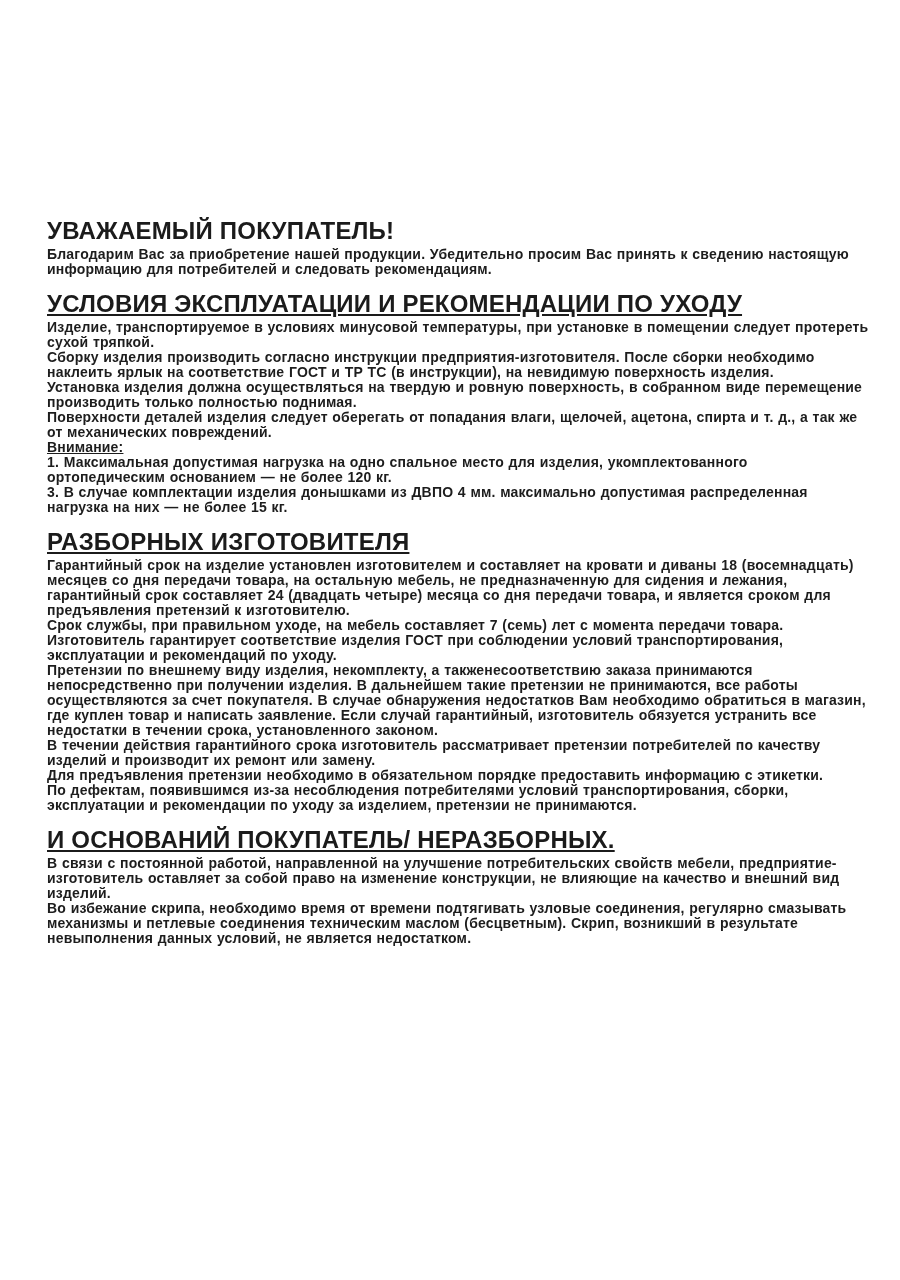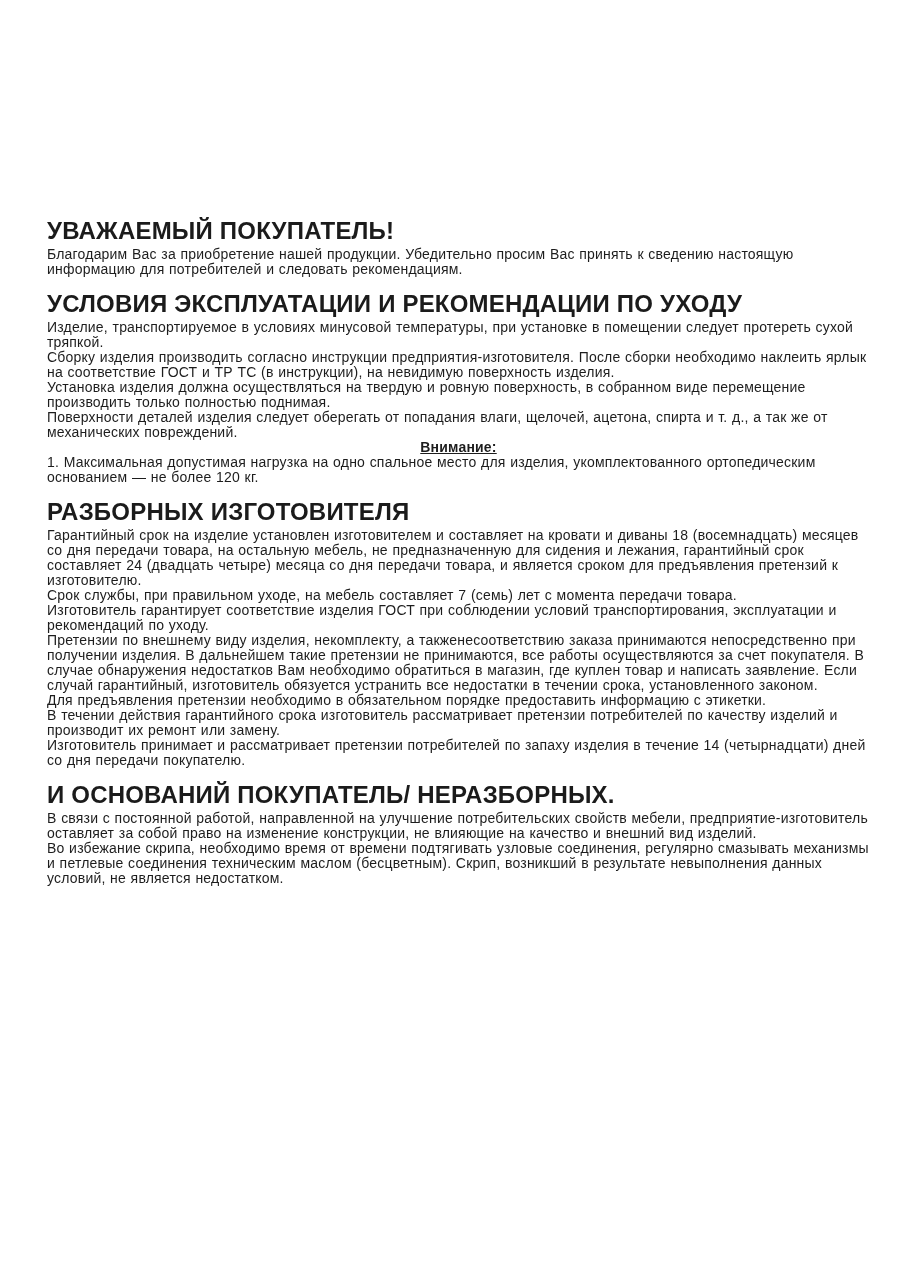--- a/index.html
+++ b/index.html
@@ -23,65 +23,66 @@
   }
   section { margin: 0; }
   h1 {
     font-size: 24px;
     line-height: 27px;
     font-weight: bold;
     letter-spacing: 0.2px;
     margin: 0 0 3px 0;
     color: #1b1b1b;
   }
-  section + section h1 { margin-top: 13px; }
+  section + section h1 { margin-top: 13px; text-decoration: underline; }
   h1 .hline { display: block; }
   p {
     margin: 0;
     font-size: 14px;
     line-height: 15px;
     letter-spacing: 0.2px;
     word-spacing: 0.5px;
     max-width: 823px;
+    font-weight: bold;
   }
   p.attention {
     font-weight: bold;
     text-decoration: underline;
-    text-align: center;
   }
 </style>
 </head>
 <body>
 
 <div class="page">
 
   <section>
     <h1>УВАЖАЕМЫЙ ПОКУПАТЕЛЬ!</h1>
     <p>Благодарим Вас за приобретение нашей продукции. Убедительно просим Вас принять к сведению настоящую информацию для потребителей и следовать рекомендациям.</p>
   </section>
 
   <section>
     <h1>УСЛОВИЯ ЭКСПЛУАТАЦИИ И РЕКОМЕНДАЦИИ ПО УХОДУ</h1>
     <p>Изделие, транспортируемое в условиях минусовой температуры, при установке в помещении следует протереть сухой тряпкой.</p>
     <p>Сборку изделия производить согласно инструкции предприятия-изготовителя. После сборки необходимо наклеить ярлык на соответствие ГОСТ и ТР ТС (в инструкции), на невидимую поверхность изделия.</p>
     <p>Установка изделия должна осуществляться на твердую и ровную поверхность, в собранном виде перемещение производить только полностью поднимая.</p>
     <p>Поверхности деталей изделия следует оберегать от попадания влаги, щелочей, ацетона, спирта и т. д., а так же от механических повреждений.</p>
     <p class="attention">Внимание:</p>
     <p>1. Максимальная допустимая нагрузка на одно спальное место для изделия, укомплектованного ортопедическим основанием — не более 120 кг.</p>
+    <p>3. В случае комплектации изделия донышками из ДВПО 4 мм. максимально допустимая распределенная нагрузка на них — не более 15 кг.</p>
   </section>
 
   <section>
     <h1>РАЗБОРНЫХ ИЗГОТОВИТЕЛЯ</h1>
     <p>Гарантийный срок на изделие установлен изготовителем и составляет на кровати и диваны 18 (восемнадцать) месяцев со дня передачи товара, на остальную мебель, не предназначенную для сидения и лежания, гарантийный срок составляет 24 (двадцать четыре) месяца со дня передачи товара, и является сроком для предъявления претензий к изготовителю.</p>
     <p>Срок службы, при правильном уходе, на мебель составляет 7 (семь) лет с момента передачи товара.</p>
     <p>Изготовитель гарантирует соответствие изделия ГОСТ при соблюдении условий транспортирования, эксплуатации и рекомендаций по уходу.</p>
     <p>Претензии по внешнему виду изделия, некомплекту, а такженесоответствию заказа принимаются непосредственно при получении изделия. В дальнейшем такие претензии не принимаются, все работы осуществляются за счет покупателя. В случае обнаружения недостатков  Вам необходимо обратиться в магазин, где куплен товар и написать заявление. Если случай гарантийный, изготовитель обязуется устранить все недостатки в течении срока, установленного законом.</p>
+    <p>В течении действия гарантийного срока изготовитель рассматривает претензии потребителей по качеству изделий и производит их ремонт или замену.</p>
     <p>Для предъявления претензии необходимо в обязательном порядке предоставить информацию с этикетки.</p>
-    <p>В течении действия гарантийного срока изготовитель рассматривает претензии потребителей по качеству изделий и производит их ремонт или замену.</p>
-    <p>Изготовитель принимает и рассматривает претензии потребителей по запаху изделия в течение 14 (четырнадцати) дней со дня передачи  покупателю.</p>
+    <p>По дефектам, появившимся из-за несоблюдения потребителями условий транспортирования, сборки, эксплуатации и рекомендации по уходу за изделием, претензии не принимаются.</p>
   </section>
 
   <section>
     <h1>
       <span class="hline">И ОСНОВАНИЙ ПОКУПАТЕЛЬ/ НЕРАЗБОРНЫХ.</span>
     </h1>
     <p>В связи с постоянной работой, направленной на улучшение потребительских свойств мебели, предприятие-изготовитель оставляет за собой право на изменение конструкции, не влияющие на качество и внешний вид изделий.</p>
     <p>Во избежание скрипа, необходимо время от времени подтягивать узловые соединения, регулярно смазывать механизмы и петлевые соединения техническим маслом (бесцветным). Скрип, возникший в результате невыполнения данных условий, не является недостатком.</p>
   </section>
 

